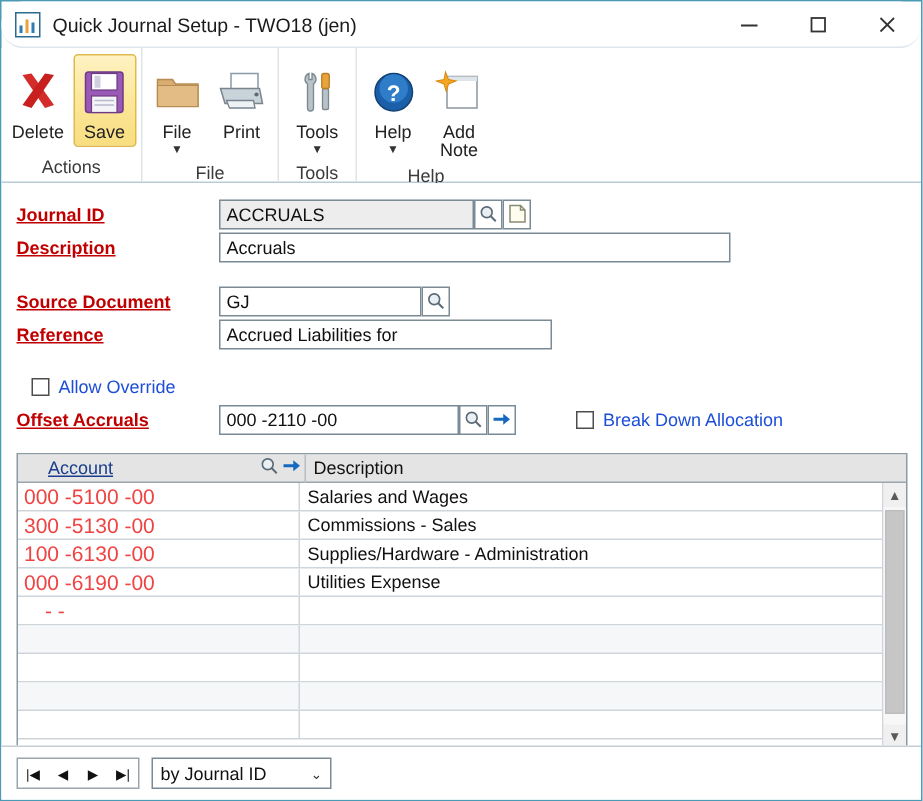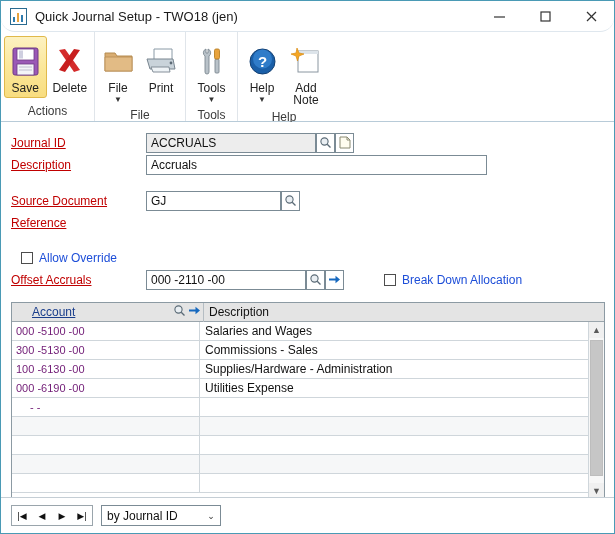--- a/index.html
+++ b/index.html
@@ -87,21 +87,21 @@
 
   
   .body {
     flex:1; background:#ffffff; position:relative;
     padding:0;
   }
   .form-area { padding:10px 0 0 10px; }
   .frow { display:flex; align-items:center; height:21px; margin-bottom:1px; }
   .flabel {
     width:135px; flex:none;
-    color:#c00000; font-weight:normal; font-size:12px;
+    color:#c00000; font-weight:bold; font-size:12px;
   }
   .flabel.link { text-decoration:underline; }
   .fld {
     height:20px;
     border:1px solid #7b8b95;
     background:#ffffff;
     display:flex; align-items:center;
     font-size:12px; color:#111;
     padding-left:4px;
   }
@@ -141,21 +141,21 @@
   .gh-icons { margin-left:auto; display:flex; align-items:center; gap:2px; padding-right:2px; }
   .gh-desc { flex:1; padding-left:5px; font-size:12px; color:#111; }
   .grid-rows { flex:1; display:flex; flex-direction:column; position:relative; }
   .grow {
     height:19px; min-height:19px; display:flex;
     border-bottom:1px solid #cfd6db;
   }
   .grow.alt { background:#f6f7f8; }
   .gc-acct {
     width:188px; flex:none; border-right:1px solid #cfd6db;
-    padding-left:4px; font-size:11px; color:#701a75; line-height:18px;
+    padding-left:4px; font-size:14px; color:#ef4444; line-height:18px;
     white-space:nowrap;
   }
   .gc-acct.dashes { padding-left:0; }
   .gc-desc { flex:1; padding-left:5px; font-size:12px; color:#111; line-height:18px; white-space:nowrap; }
 
   .vscroll {
     position:absolute; right:0; top:0; width:16px; bottom:0;
     background:#f0f0f0; border-left:1px solid #cfd6db;
     display:flex; flex-direction:column;
   }
@@ -223,42 +223,42 @@
             <line x1="11" y1="2" x2="2" y2="11" stroke="#333" stroke-width="1.2"></line>
           </svg>
       </div>
     </div>
   </div>
 
   <div class="ribbon">
 
     <div class="rgroup" style="width:94px;">
       <div class="rgroup-items">
+        <div class="rbtn" style="width:44px;">
+          <span class="glyph">
+            <svg width="33" height="33" viewBox="0 0 33 33">
+              <path d="M6 5 L12 4 L27 25 L21 27 Z" fill="#d42b2b"></path>
+              <path d="M27 5 L21 4 L6 25 L12 27 Z" fill="#c81f1f"></path>
+            </svg>
+          </span>
+          <span class="lbl">Delete</span>
+        </div>
         <div class="rbtn active" style="width:44px;">
           <span class="glyph">
             <svg width="33" height="33" viewBox="0 0 33 33">
               <rect x="4" y="3" width="25" height="27" rx="2" fill="#9b59b6" stroke="#6e3a85" stroke-width="1"></rect>
               <rect x="8" y="4" width="17" height="11" fill="#ffffff" stroke="#6e3a85" stroke-width="0.8"></rect>
               <rect x="10" y="5.5" width="4" height="8" fill="#cfcfe0"></rect>
               <rect x="8" y="19" width="17" height="11" fill="#f4f4f8" stroke="#6e3a85" stroke-width="0.8"></rect>
               <line x1="10" y1="22" x2="23" y2="22" stroke="#b9b9cc" stroke-width="0.9"></line>
               <line x1="10" y1="25" x2="23" y2="25" stroke="#b9b9cc" stroke-width="0.9"></line>
             </svg>
           </span>
           <span class="lbl">Save</span>
         </div>
-        <div class="rbtn" style="width:44px;">
-          <span class="glyph">
-            <svg width="33" height="33" viewBox="0 0 33 33">
-              <path d="M6 5 L12 4 L27 25 L21 27 Z" fill="#d42b2b"></path>
-              <path d="M27 5 L21 4 L6 25 L12 27 Z" fill="#c81f1f"></path>
-            </svg>
-          </span>
-          <span class="lbl">Delete</span>
-        </div>
       </div>
       <div class="rgroup-title">Actions</div>
     </div>
 
     <div class="rgroup" style="width:91px;">
       <div class="rgroup-items">
         <div class="rbtn">
           <span class="glyph">
             <svg width="33" height="30" viewBox="0 0 33 30">
               <path d="M3 7 L13 7 L15 10 L30 10 L30 25 L3 25 Z" fill="#d9ad72" stroke="#b68c51" stroke-width="1"></path>
@@ -368,20 +368,23 @@
         <div class="fld" style="width:19px; padding:0; justify-content:center;">
           <svg width="13" height="13" viewBox="0 0 13 13">
             <circle cx="5.5" cy="5.5" r="3.6" fill="#eaeff3" stroke="#5a6a76" stroke-width="1.1"></circle>
             <line x1="8.2" y1="8.2" x2="11.5" y2="11.5" stroke="#5a6a76" stroke-width="1.3"></line>
           </svg>
         </div>
       </div>
 
       <div class="frow">
         <div class="flabel link">Reference</div>
+        <div class="fld" style="width:222px;">
+          <span class="val">Accrued Liabilities for</span>
+        </div>
       </div>
 
       <div class="spacer-row"></div>
 
       <div class="chkrow">
         <div class="chk"></div>
         <div class="chklbl">Allow Override</div>
       </div>
 
       <div class="frow">

